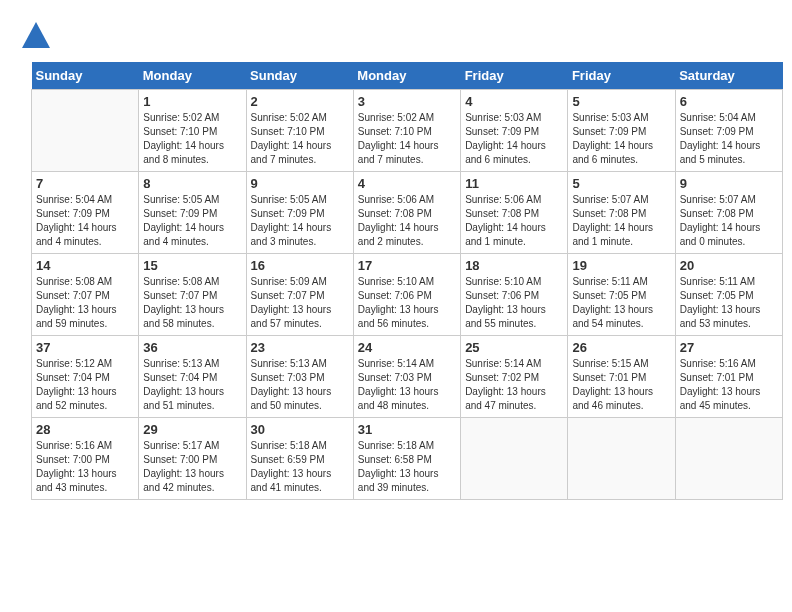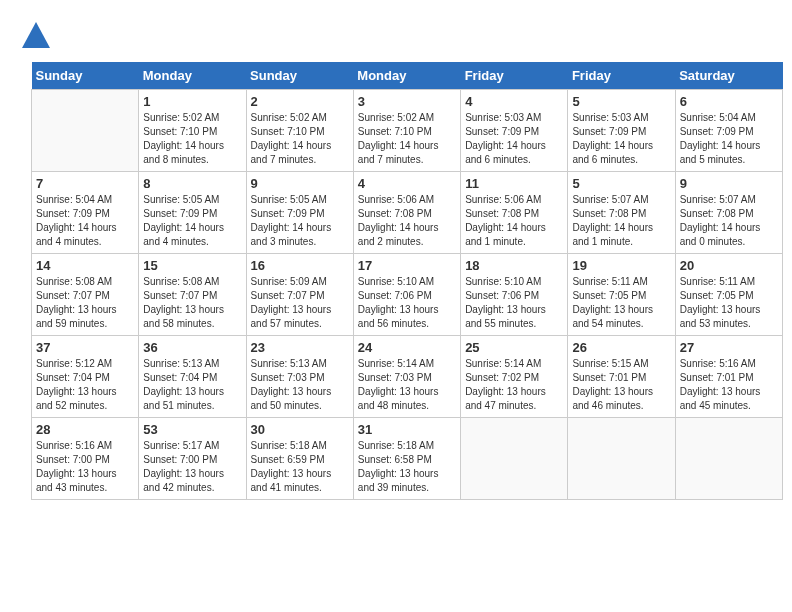--- a/index.html
+++ b/index.html
@@ -222,21 +222,21 @@
           <div class="day-number">27</div>
           <div class="day-info">Sunrise: 5:16 AM<br>Sunset: 7:01 PM<br>Daylight: 13 hours and 45 minutes.</div>
         </td>
       </tr>
       <tr>
         <td>
           <div class="day-number">28</div>
           <div class="day-info">Sunrise: 5:16 AM<br>Sunset: 7:00 PM<br>Daylight: 13 hours and 43 minutes.</div>
         </td>
         <td>
-          <div class="day-number">53</div>
+          <div class="day-number">29</div>
           <div class="day-info">Sunrise: 5:17 AM<br>Sunset: 7:00 PM<br>Daylight: 13 hours and 42 minutes.</div>
         </td>
         <td>
           <div class="day-number">30</div>
           <div class="day-info">Sunrise: 5:18 AM<br>Sunset: 6:59 PM<br>Daylight: 13 hours and 41 minutes.</div>
         </td>
         <td>
           <div class="day-number">31</div>
           <div class="day-info">Sunrise: 5:18 AM<br>Sunset: 6:58 PM<br>Daylight: 13 hours and 39 minutes.</div>
         </td>

